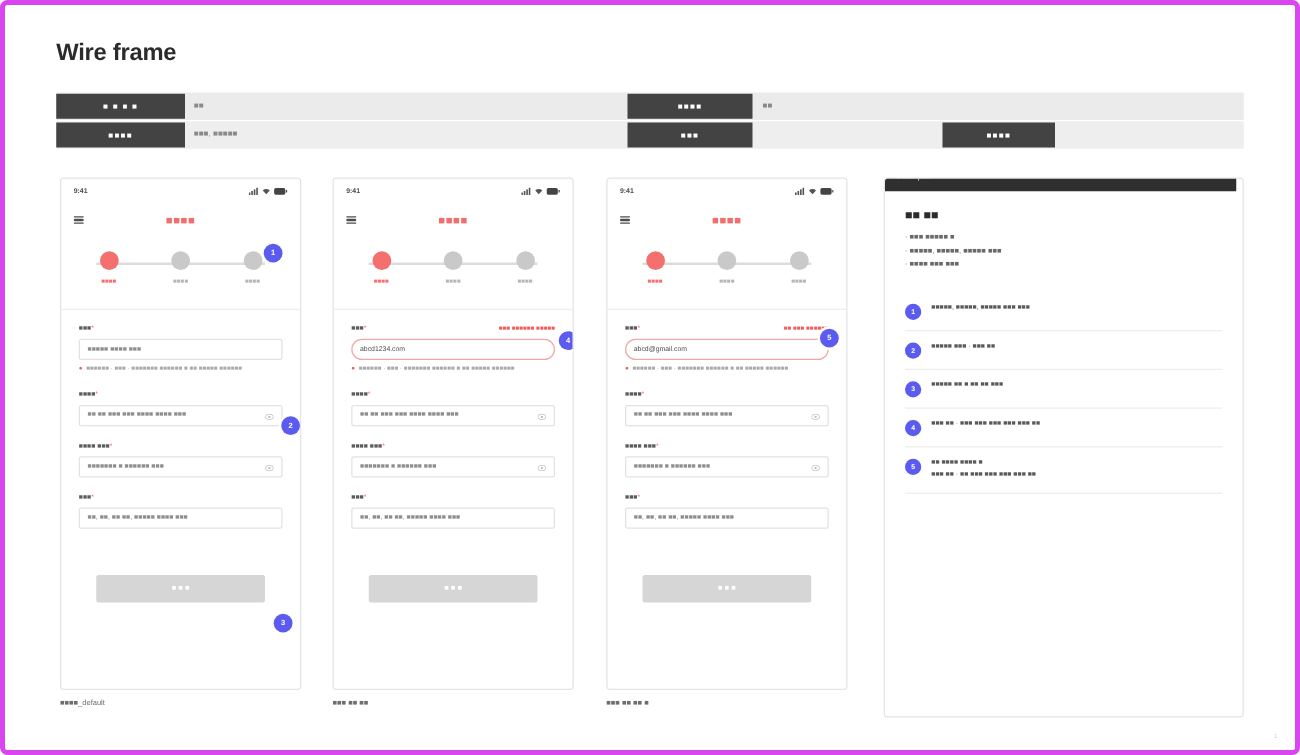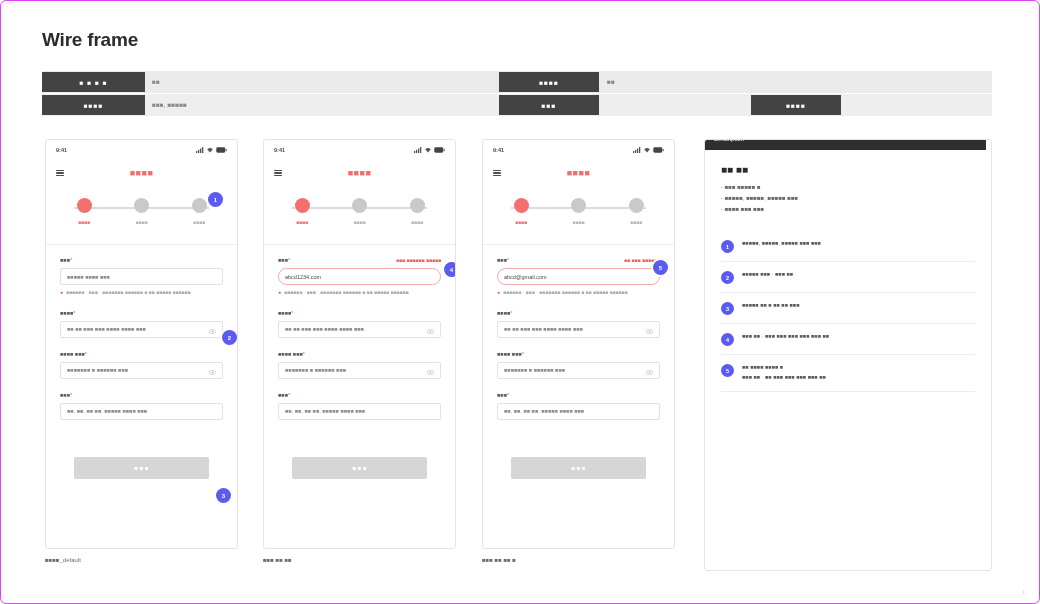--- a/index.html
+++ b/index.html
@@ -5,21 +5,21 @@
   * { box-sizing: border-box; margin:0; padding:0; }
   html,body { width:1040px; height:604px; overflow:hidden; }
   body {
     font-family: "Liberation Sans", sans-serif;
     background:#ffffff;
     position:relative;
   }
   .canvas {
     position:absolute; inset:0;
     background:#ffffff;
-    border:1px solid #d946ef;
+    border:4px solid #d946ef;
     border-radius:6px;
   }
 
   
   .page-title {
     position:absolute; left:41px; top:28px;
     font-size:19px; font-weight:bold; color:#2b2b2b;
     letter-spacing:-0.2px;
     filter: blur(0.55px);
   }

